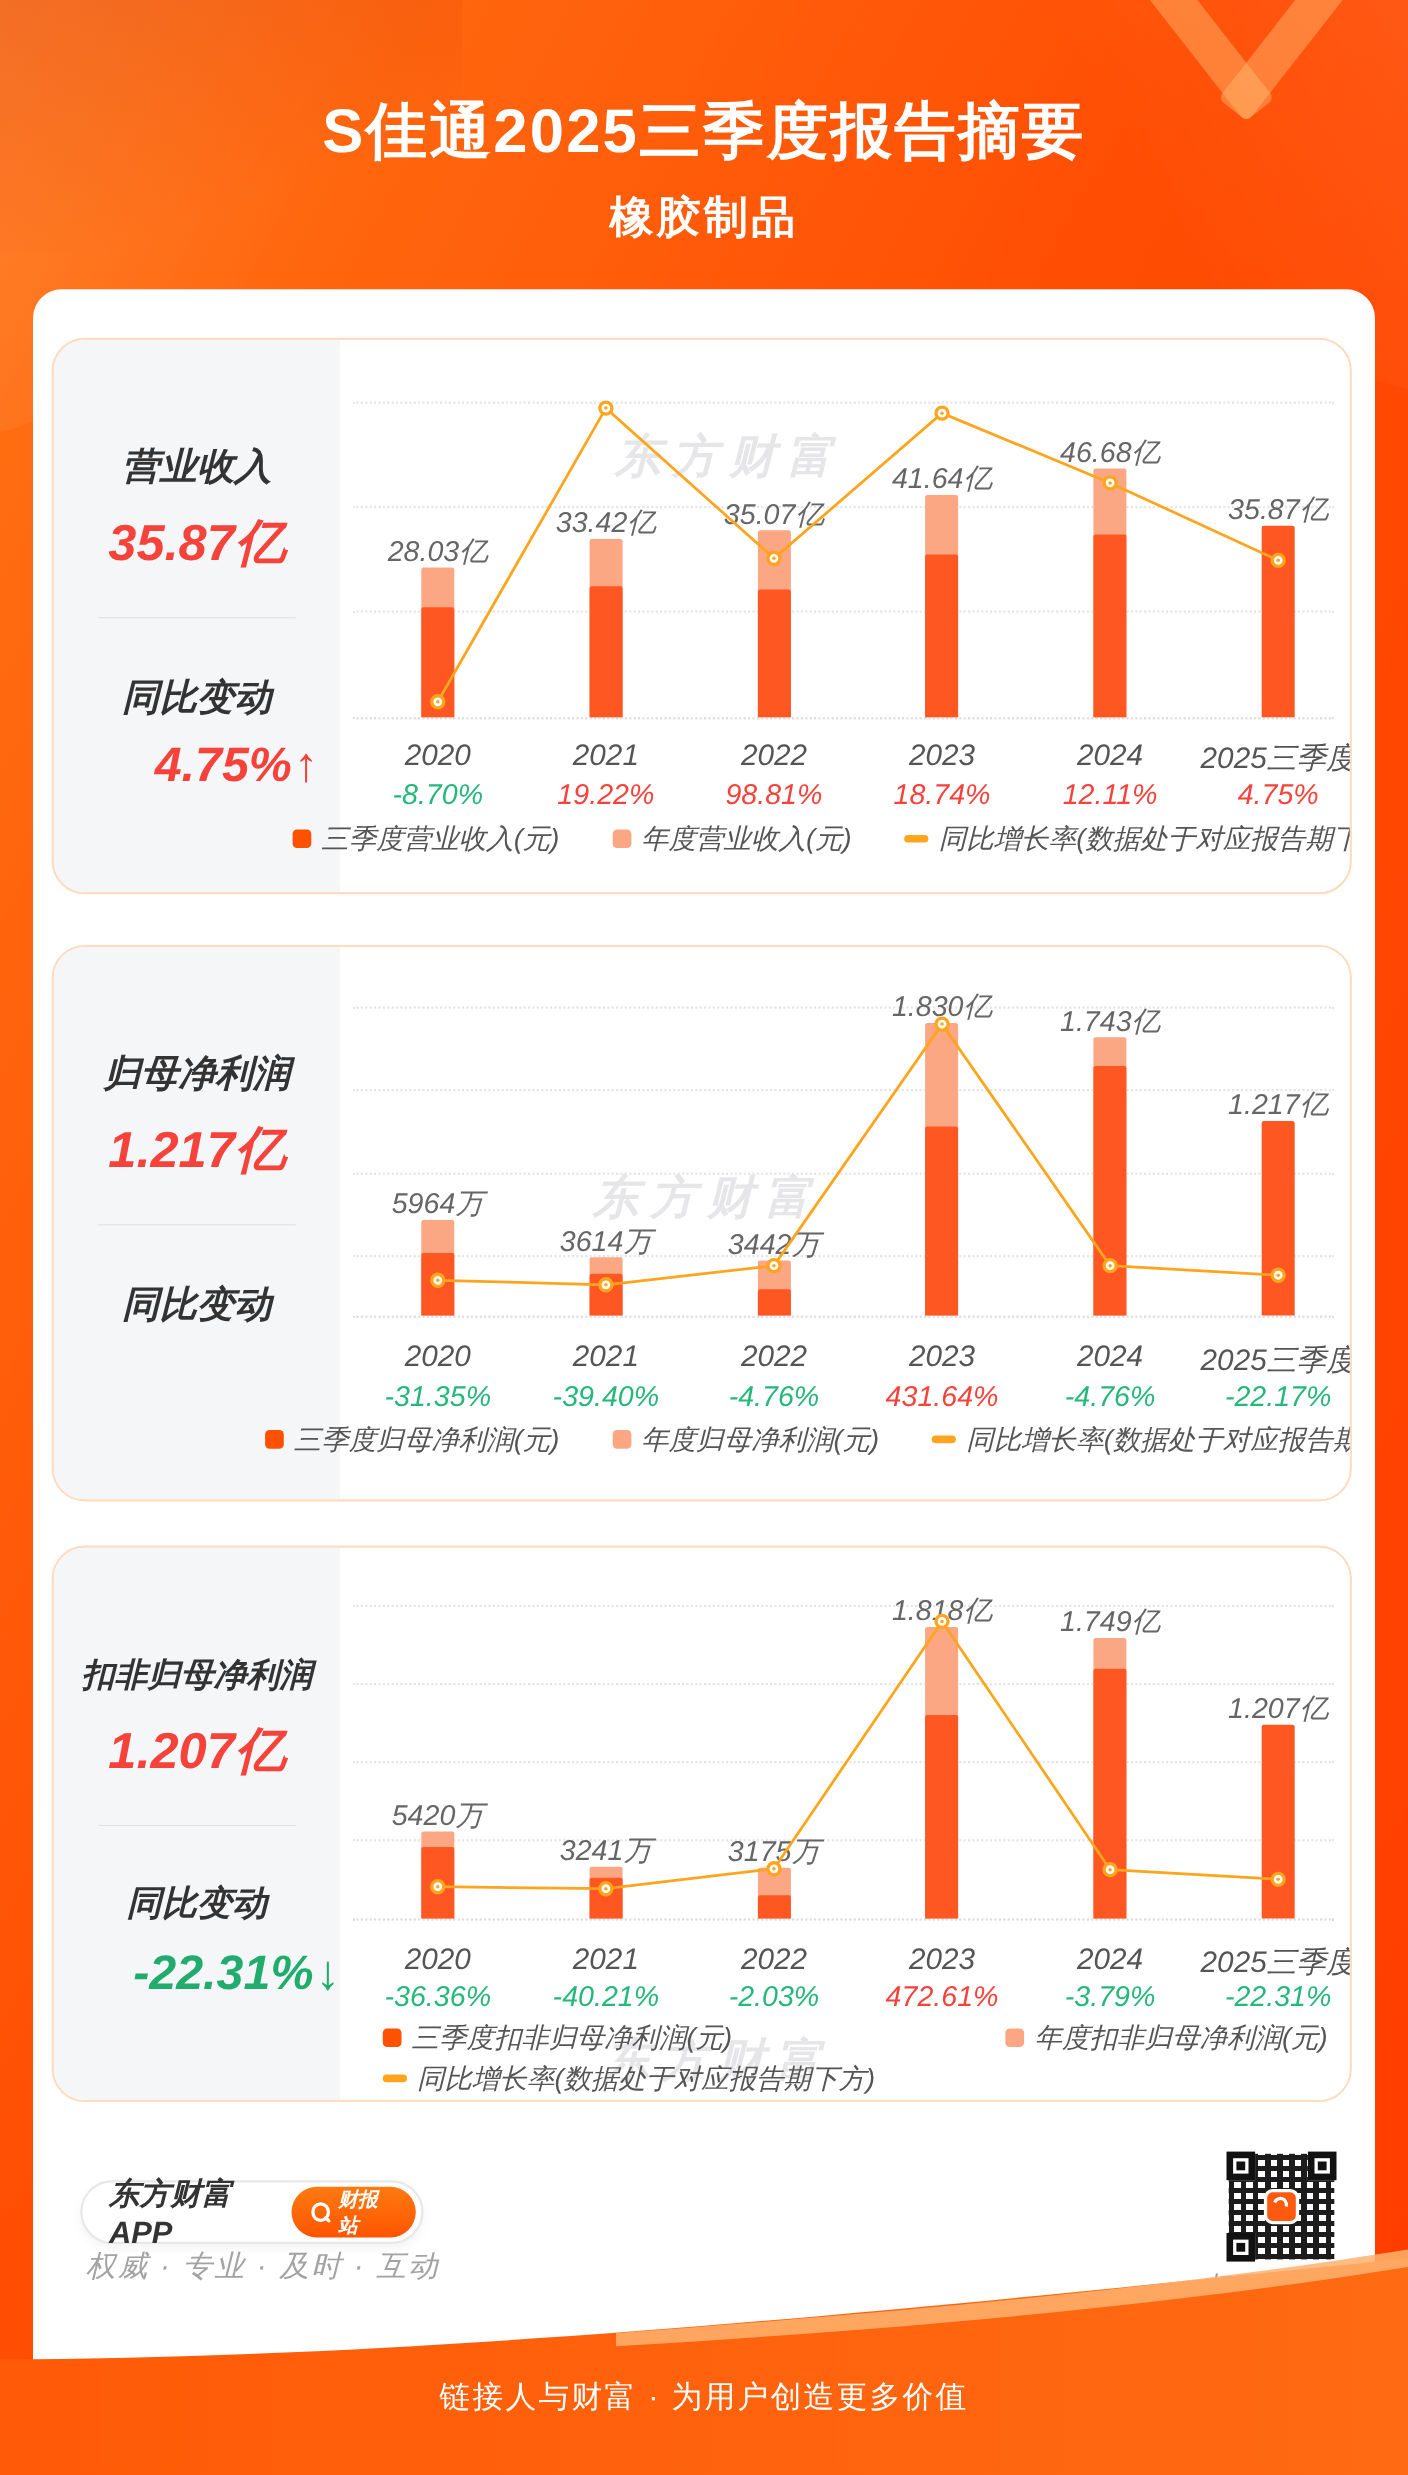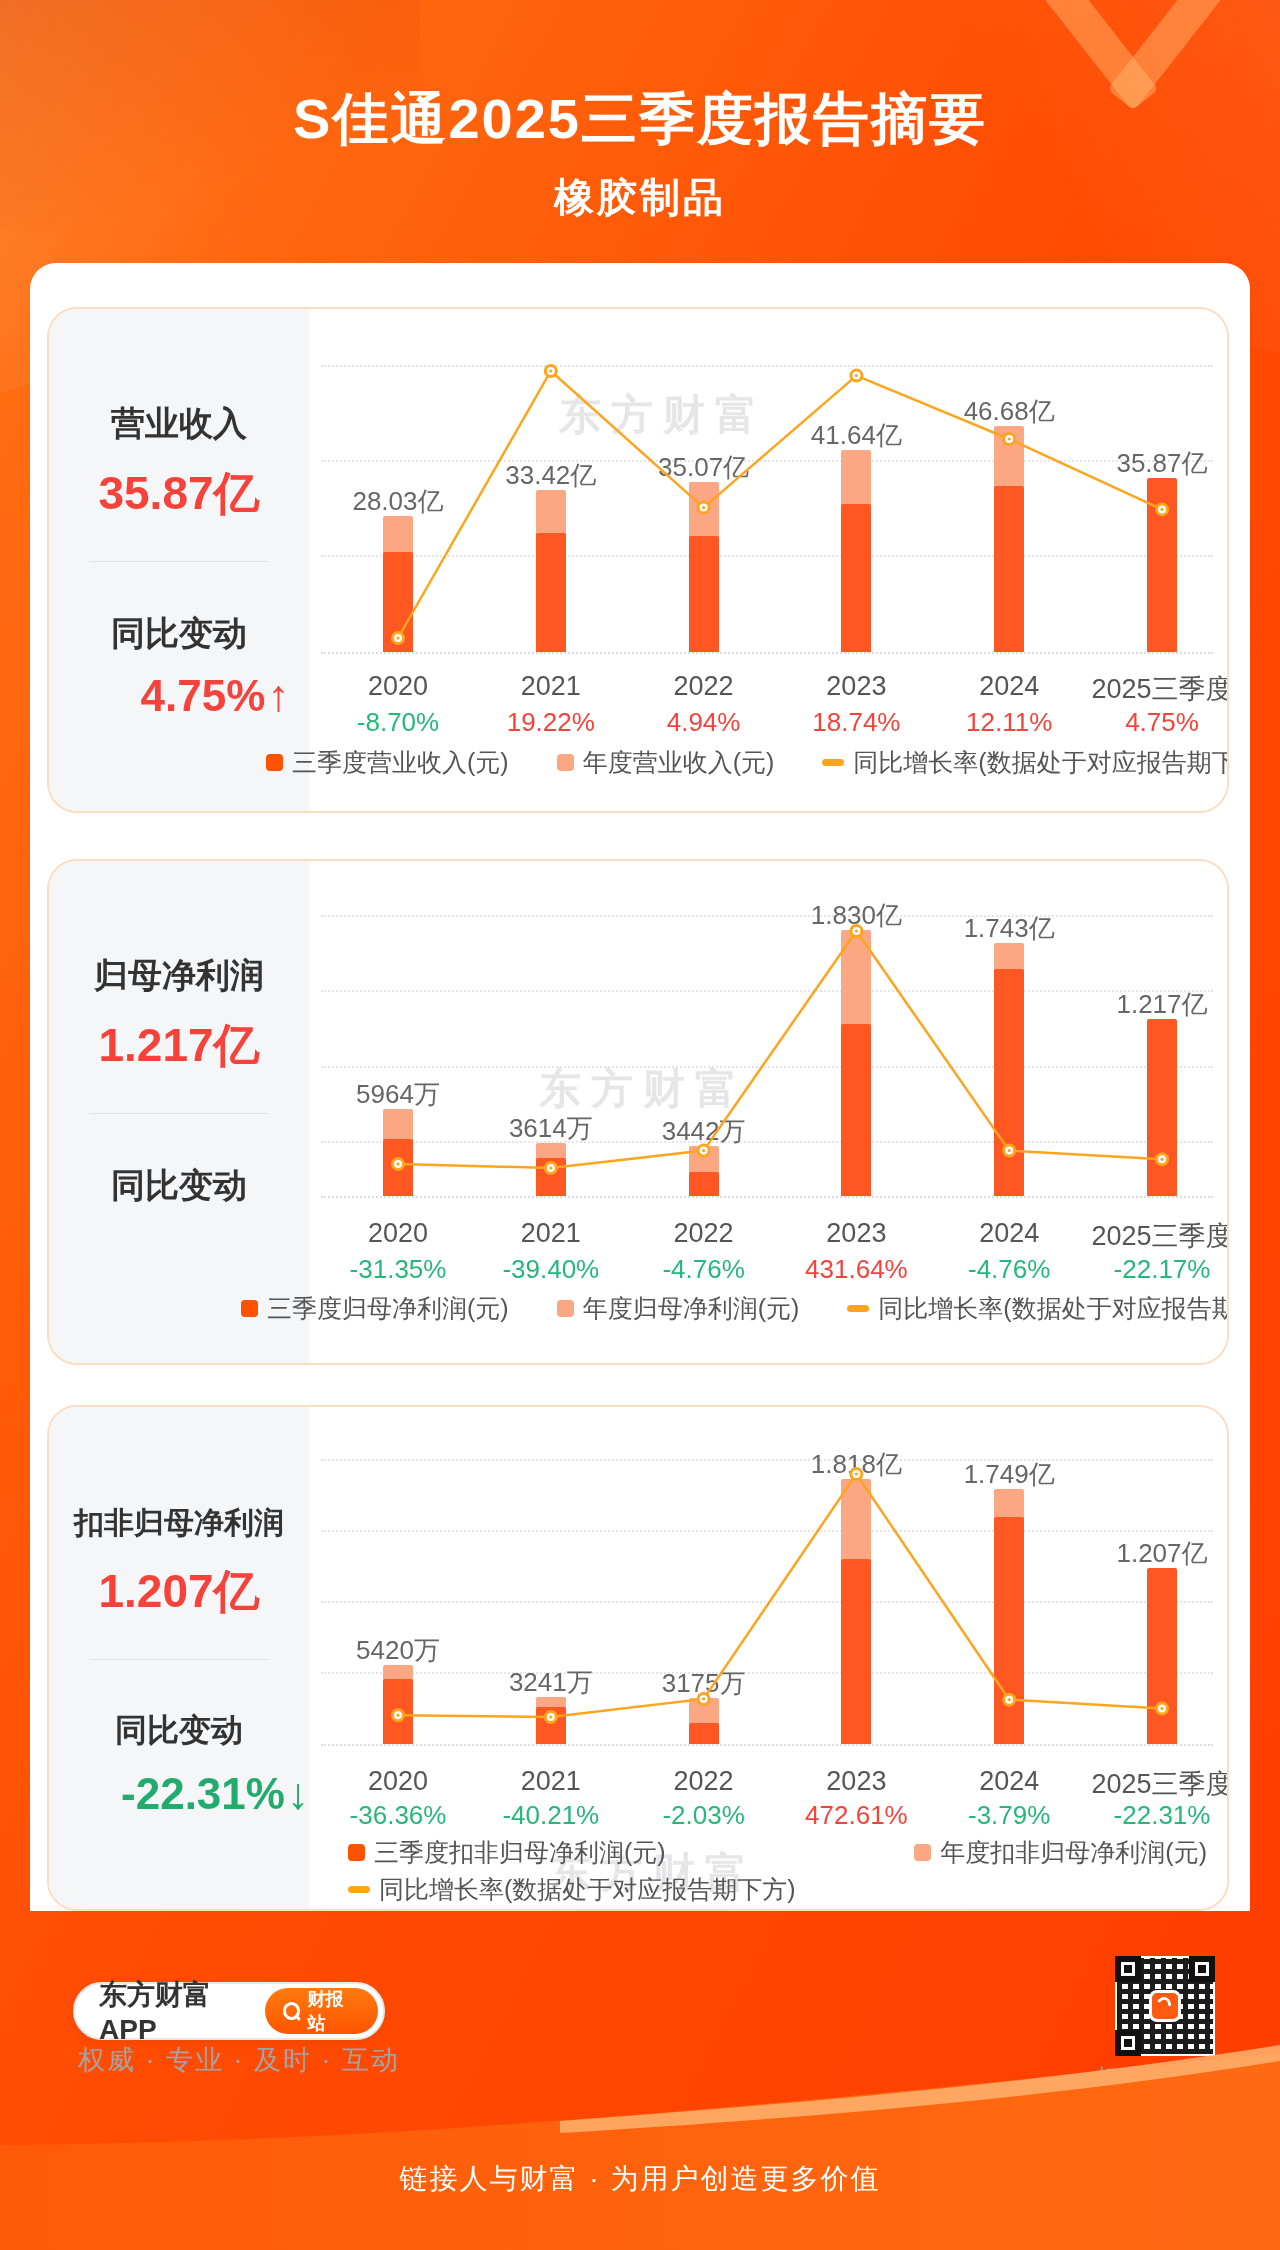--- a/index.html
+++ b/index.html
@@ -19,22 +19,22 @@
   .vb1{left:1082px;top:-34px;transform:rotate(-38deg);}
   .vb2{left:1150px;top:-34px;transform:rotate(38deg);}
   .hd3{position:absolute;left:0;top:0;width:420px;height:230px;
     background:linear-gradient(160deg,rgba(190,25,0,.20),rgba(190,25,0,0) 70%);}
 
   .main-title{position:absolute;left:0;top:82px;width:100%;text-align:center;
     color:#fff;font-size:56px;font-weight:bold;letter-spacing:2px;z-index:3;}
   .sub-title{position:absolute;left:0;top:170px;width:100%;text-align:center;
     color:#fff;font-size:40px;font-weight:bold;letter-spacing:3px;z-index:3;}
 
-  .sheet{position:absolute;left:30px;top:263px;width:1220px;height:1648px;
-    background:#fff;border-radius:26px 26px 0 0;z-index:2;}
+  .sheet{position:absolute;left:30px;top:263px;width:1220px;height:1987px;
+    background:#fff;border-radius:26px 26px 0 0;z-index:2;font-style:italic;}
 
   .card{position:absolute;left:17px;width:1182px;height:506px;display:flex;
     border:2px solid #fedcc0;border-radius:30px;overflow:hidden;background:#fff;box-sizing:border-box;}
   .card.c0{top:44px;} .card.c1{top:596px;} .card.c2{top:1142px;}
 
   .panel{width:260px;flex:none;background:#f5f6f8;position:relative;}
   .p-title{position:absolute;left:0;top:92px;width:100%;text-align:center;
     color:#333;font-size:34px;font-weight:bold;}
   .card.c2 .p-title{font-size:30px;top:96px;}
   .p-value{position:absolute;left:0;top:154px;width:100%;text-align:center;
@@ -137,21 +137,21 @@
         <div class="plabel neg" style="left: 14px; top: 398px;">-8.70%</div>
         <div class="bar light" style="left: 226.8px; top: 181px; width: 30px; height: 162px;"></div>
         <div class="bar dark" style="left: 226.8px; top: 224px; width: 30px; height: 119px;"></div>
         <div class="vlabel" style="left: 166.8px; top: 149px;">33.42亿</div>
         <div class="xlabel" style="left: 166.8px; top: 362px;">2021</div>
         <div class="plabel pos" style="left: 166.8px; top: 398px;">19.22%</div>
         <div class="bar light" style="left: 379.6px; top: 173px; width: 30px; height: 170px;"></div>
         <div class="bar dark" style="left: 379.6px; top: 227px; width: 30px; height: 116px;"></div>
         <div class="vlabel" style="left: 319.6px; top: 141px;">35.07亿</div>
         <div class="xlabel" style="left: 319.6px; top: 362px;">2022</div>
-        <div class="plabel pos" style="left: 319.6px; top: 398px;">4.94%</div>
+        <div class="plabel pos" style="left: 319.6px; top: 398px;">98.81%</div>
         <div class="bar light" style="left: 532.4px; top: 141px; width: 30px; height: 202px;"></div>
         <div class="bar dark" style="left: 532.4px; top: 195px; width: 30px; height: 148px;"></div>
         <div class="vlabel" style="left: 472.4px; top: 109px;">41.64亿</div>
         <div class="xlabel" style="left: 472.4px; top: 362px;">2023</div>
         <div class="plabel pos" style="left: 472.4px; top: 398px;">18.74%</div>
         <div class="bar light" style="left: 685.2px; top: 117px; width: 30px; height: 226px;"></div>
         <div class="bar dark" style="left: 685.2px; top: 177px; width: 30px; height: 166px;"></div>
         <div class="vlabel" style="left: 625.2px; top: 85px;">46.68亿</div>
         <div class="xlabel" style="left: 625.2px; top: 362px;">2024</div>
         <div class="plabel pos" style="left: 625.2px; top: 398px;">12.11%</div>

